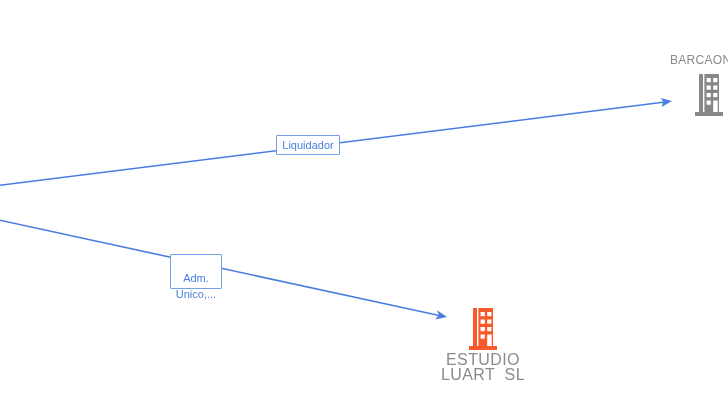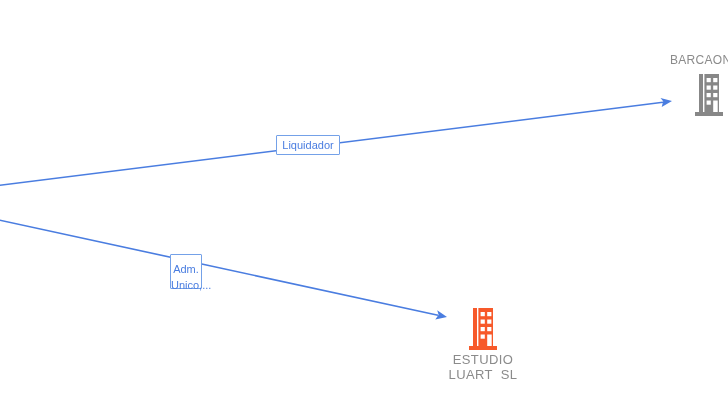--- a/index.html
+++ b/index.html
@@ -34,22 +34,22 @@
     cursor: pointer;
     margin-top: 7px;
   }
   .edge-label.single {
     left: 276px; top: 128px;
     width: 64px; height: 20px;
     line-height: 18px;
   }
   .edge-label.double {
     left: 170px; top: 247px;
-    width: 32px; height: 35px;
-    padding-top: 6px;
+    width: 52px; height: 35px;
+    padding-top: 15px;
   }
   .edge-label span { display: block; }
   .entity {
     position: absolute;
     cursor: pointer;
   }
   .entity-icon { display: block; }
   .entity-barcaone {
     left: 694px; top: 74px;
     width: 30px; height: 42px;
@@ -66,21 +66,21 @@
   }
   .entity-estudio {
     left: 468px; top: 308px;
     width: 30px; height: 42px;
   }
   .entity-estudio .entity-label {
     position: absolute;
     left: -45px; top: 44px;
     width: 120px;
     color: #8b8b8b;
-    font-size: 13px;
+    font-size: 16px;
     letter-spacing: 0.4px;
     line-height: 15px;
     text-align: center;
     white-space: pre;
   }
   .watermark {
     position: absolute;
     right: 5px; bottom: 4px;
     font-size: 15px;
     white-space: nowrap;

